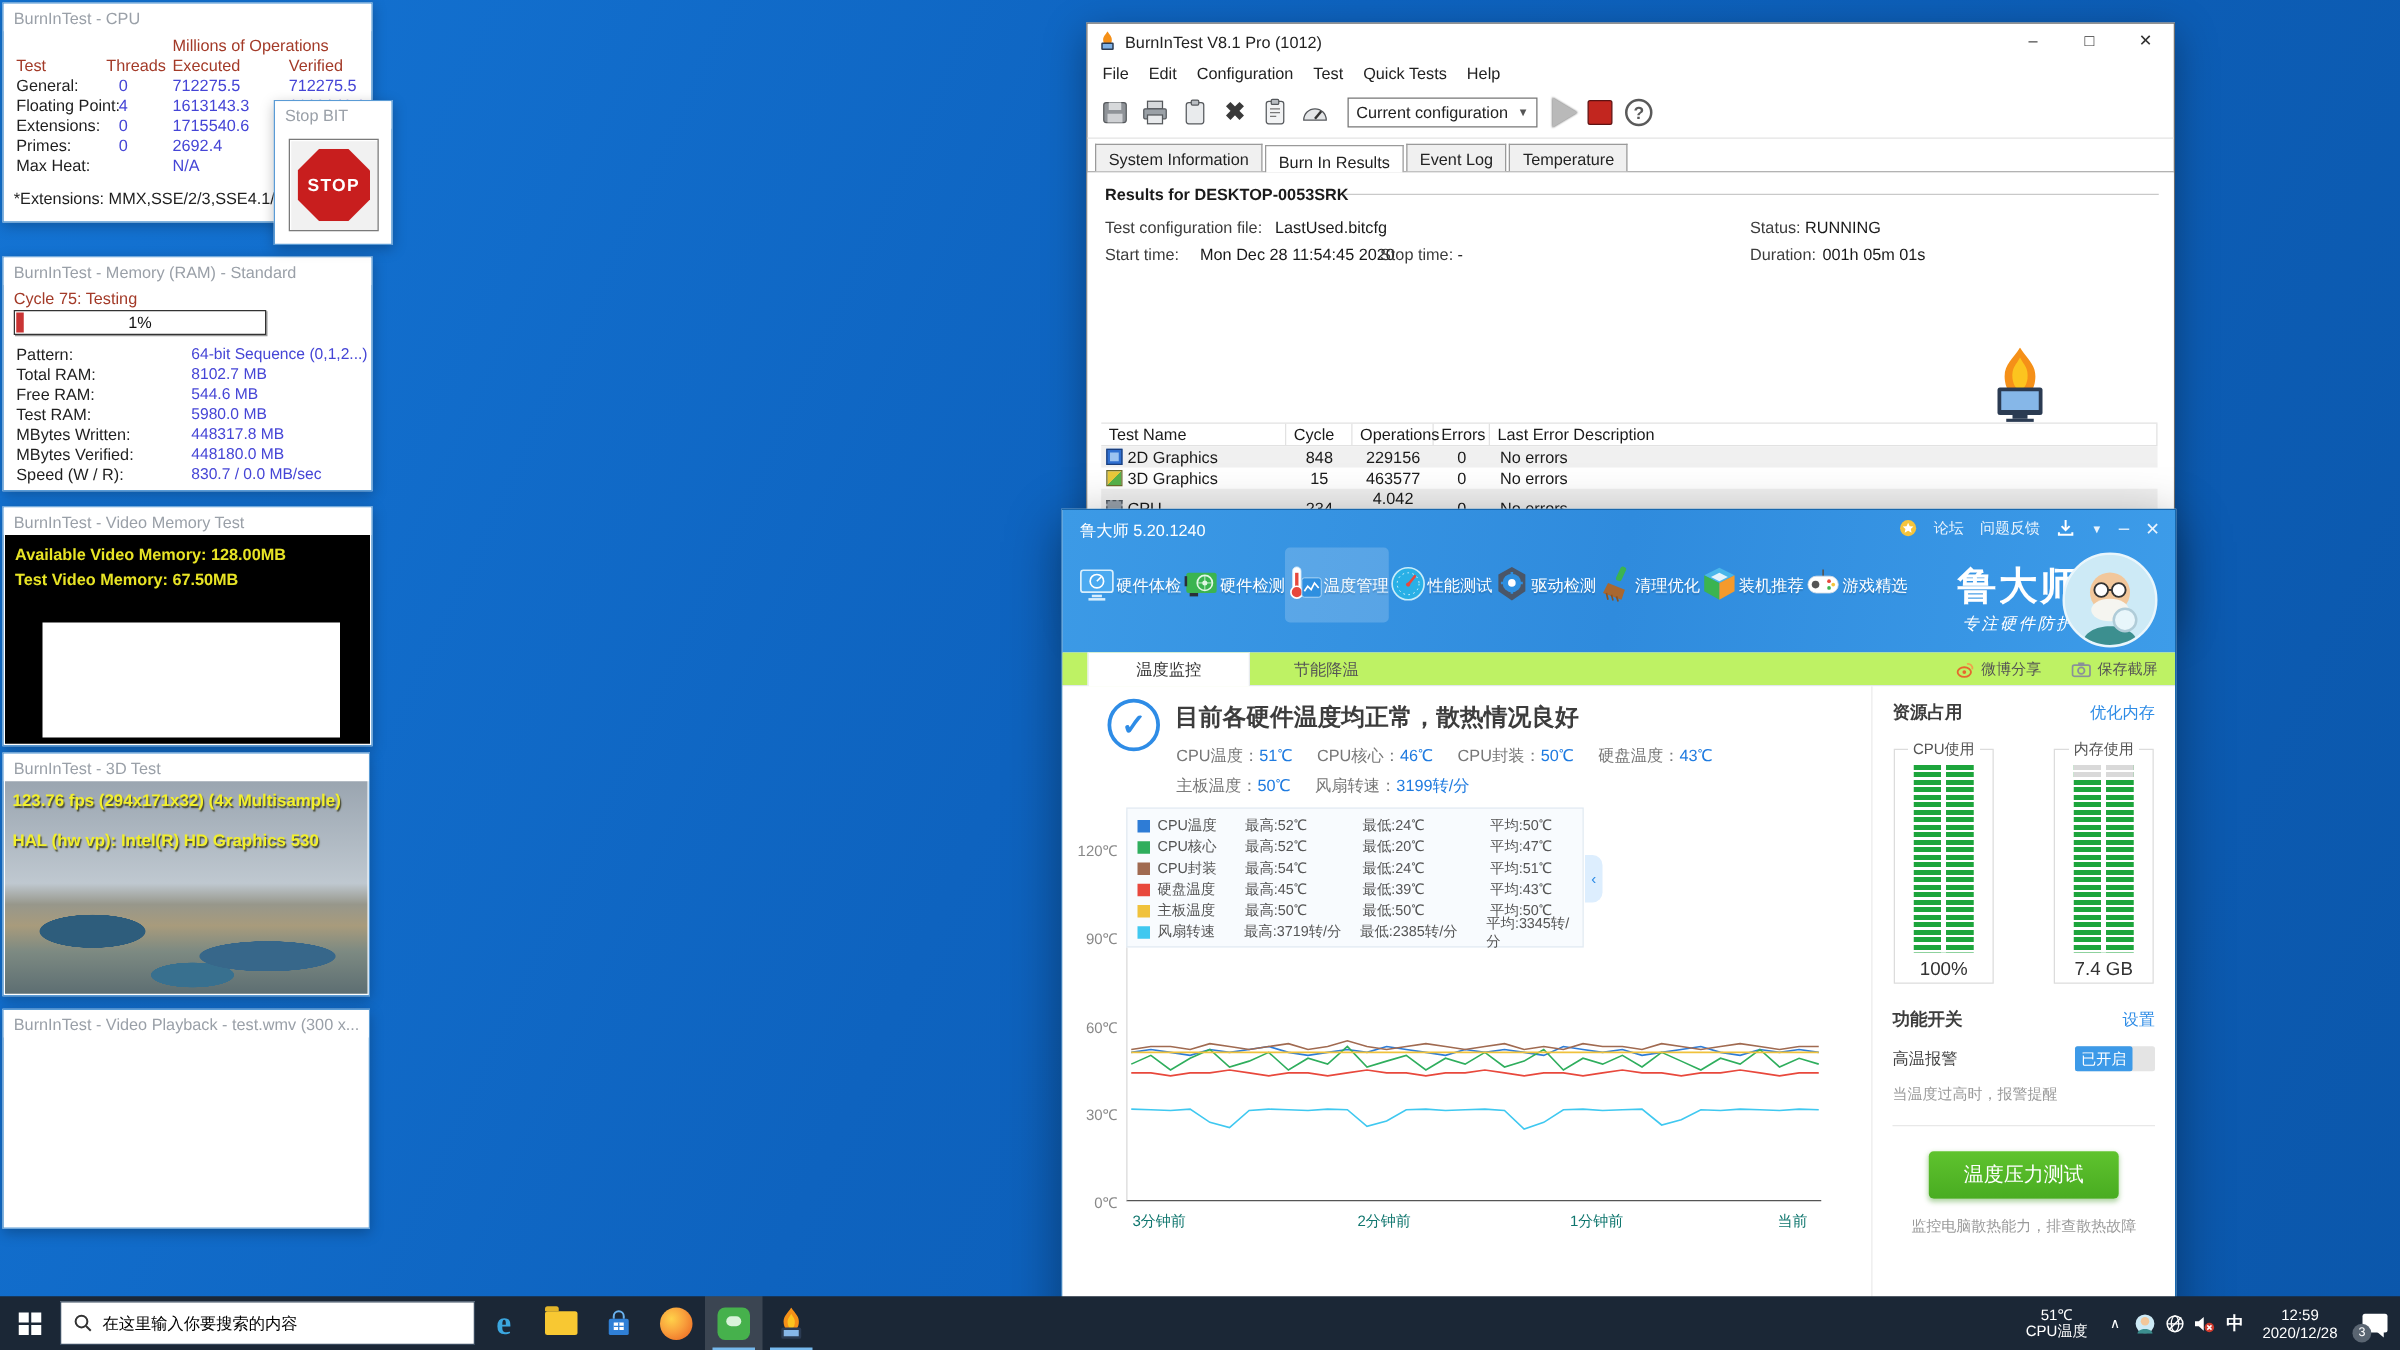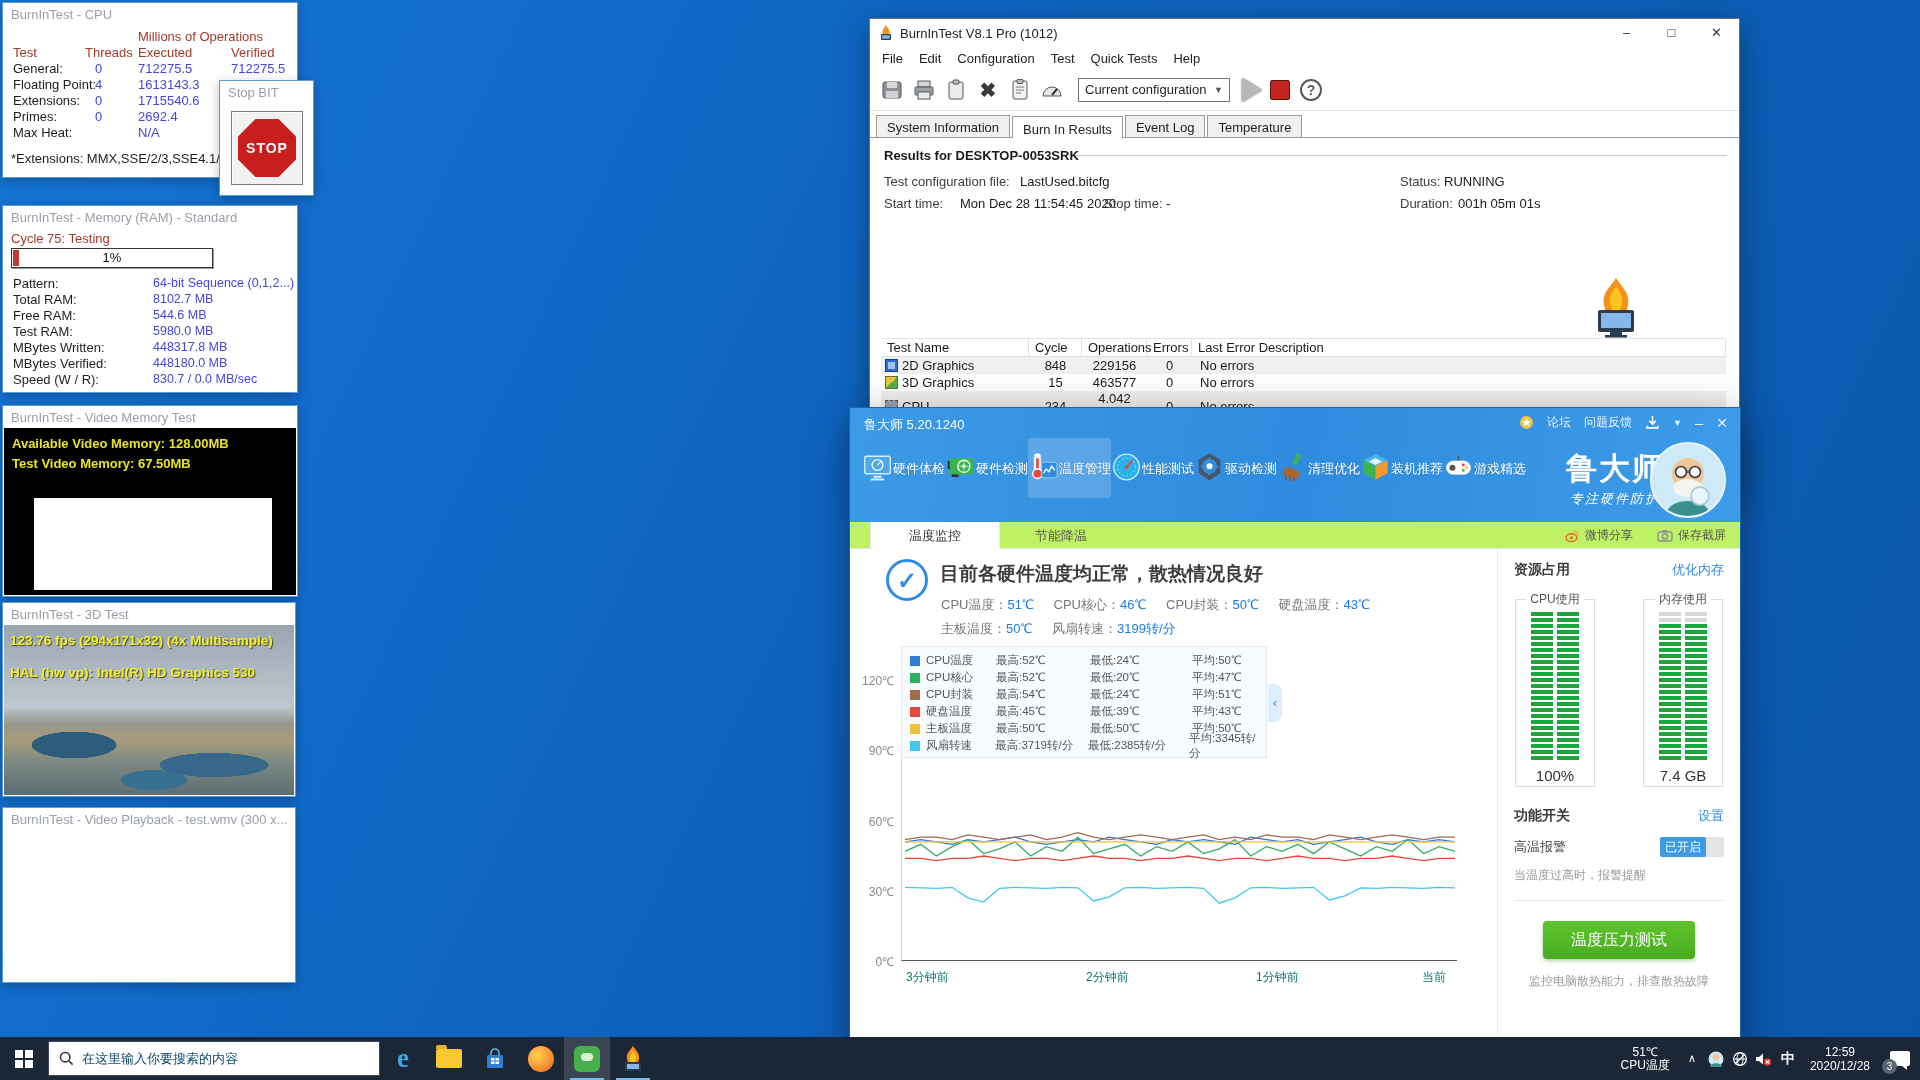--- a/index.html
+++ b/index.html
@@ -162,21 +162,21 @@
   .sb-hr { border:none; border-top:1px solid #e8e8e8; margin-top:16px; }
   .stress-btn { display:block; width:152px; height:38px; margin:20px auto 0; background:linear-gradient(180deg,#5fc32e,#49ac21); border:none; border-radius:4px; color:#fff; font-size:16px; box-shadow:0 2px 4px rgba(60,150,30,.4); }
   .sb-caption2 { font-size:12px; color:#9a9a9a; text-align:center; margin-top:14px; }
 
   
   #taskbar { position:absolute; left:0; bottom:0; width:1920px; height:43px; background:#1b2736; display:flex; align-items:center; z-index:50; }
   .tb-start { width:48px; height:43px; display:flex; align-items:center; justify-content:center; }
   .winlogo { display:grid; grid-template-columns:8px 8px; grid-template-rows:8px 8px; gap:2px; }
   .winlogo div { background:#fff; }
   .tb-search { width:332px; height:35px; background:#fff; display:flex; align-items:center; gap:8px; padding:0 10px; border:1px solid #394a5e; }
-  .tb-search span { font-size:13px; color:#0c4a6e; white-space:nowrap; }
+  .tb-search span { font-size:13px; color:#000000; white-space:nowrap; }
   .tb-tile { width:46px; height:43px; display:flex; align-items:center; justify-content:center; position:relative; }
   .tb-tile.running::after { content:""; position:absolute; left:6px; right:6px; bottom:0; height:2px; background:#76b9ed; }
   .tb-tile.focused { background:rgba(255,255,255,.14); }
   .edge-e { color:#3ba7e0; font-size:27px; font-weight:bold; font-family:"Liberation Serif",serif; }
   .folder { width:26px; height:19px; background:#f8c832; border-radius:2px; position:relative; }
   .folder::before { content:""; position:absolute; left:0; top:-4px; width:11px; height:4px; background:#e3b52a; border-radius:2px 2px 0 0; }
   .ffox { width:26px; height:26px; border-radius:50%; background:radial-gradient(circle at 35% 35%, #ffd24a 0%, #f9a03c 45%, #e85d1f 100%); }
   .lu-task { width:26px; height:26px; border-radius:6px; background:#46b14c; position:relative; }
   .lu-task::after { content:""; position:absolute; left:7px; top:7px; width:12px; height:8px; border-radius:4px; background:#d9f3da; }
   .tray { margin-left:auto; display:flex; align-items:center; height:43px; color:#fff; }

